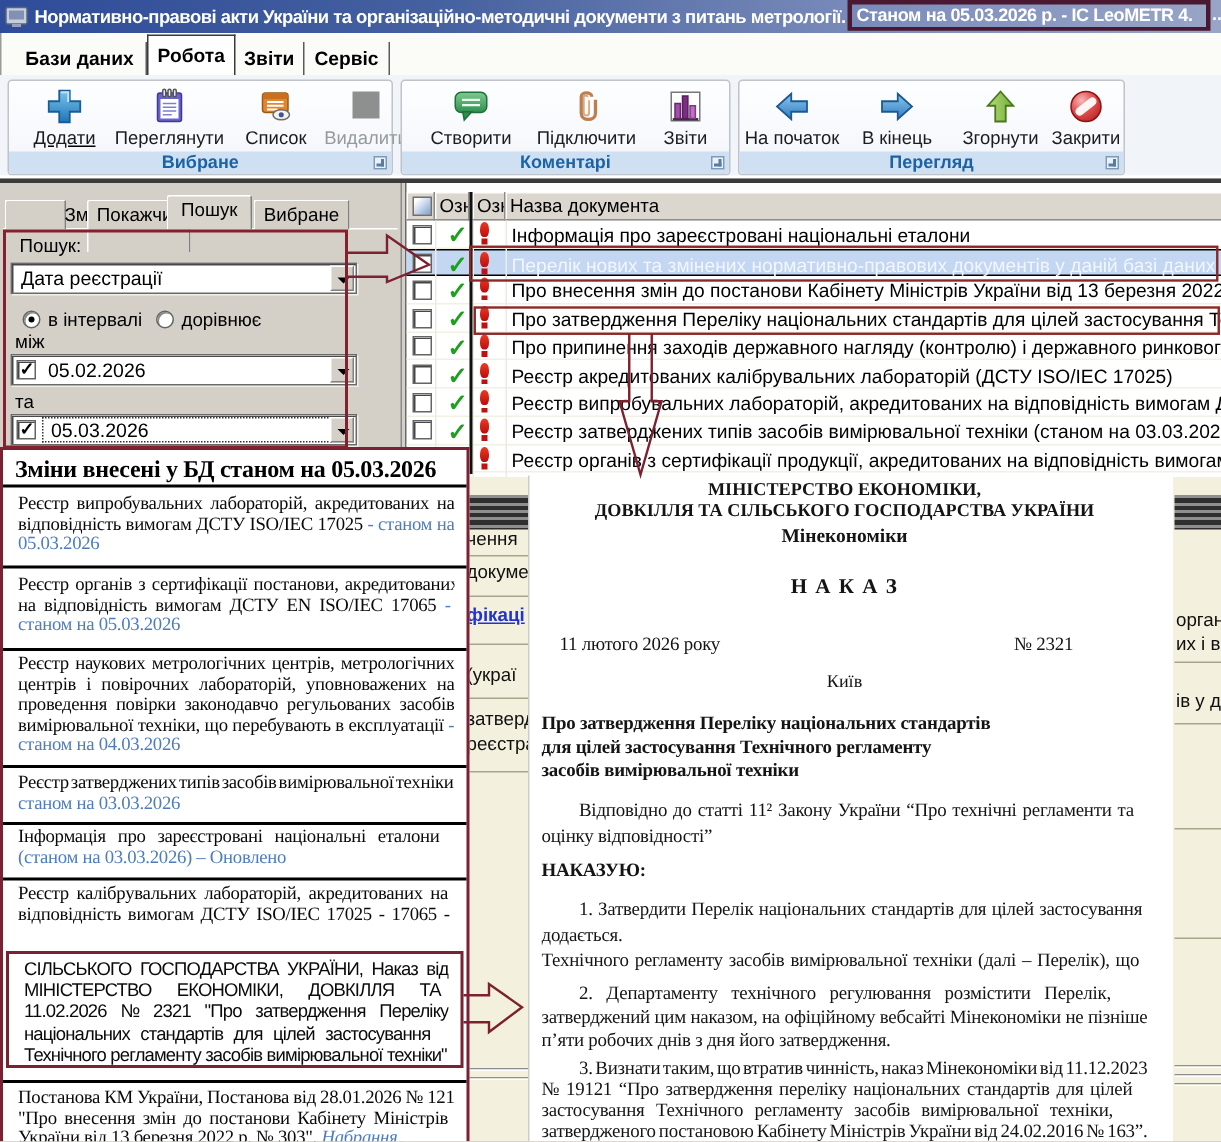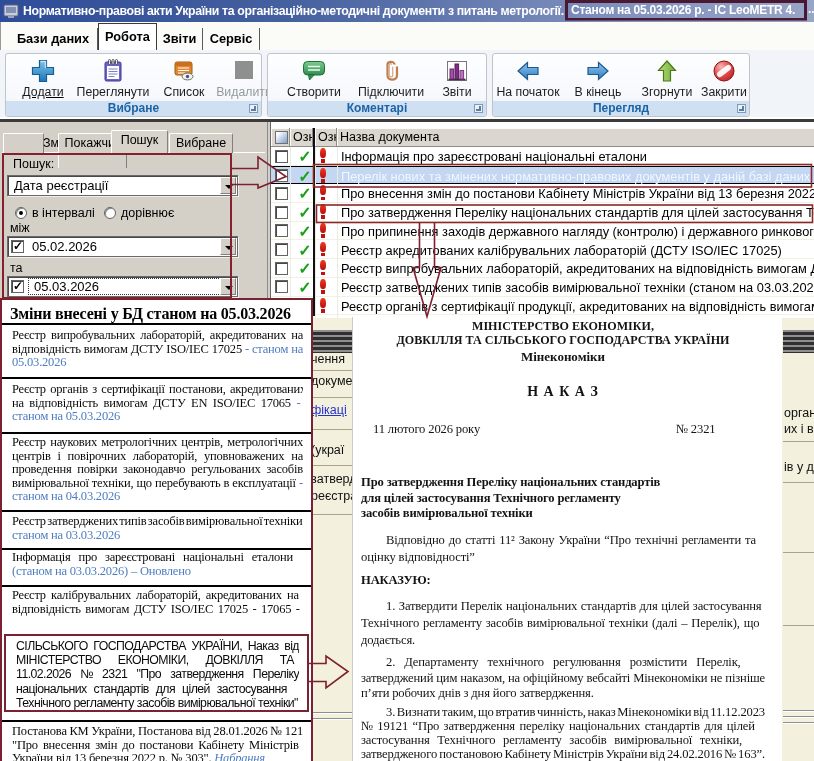--- a/index.html
+++ b/index.html
@@ -380,21 +380,21 @@
       <div class="vgrid" style="left: 66px; height: 191px;"></div>
     </div>
   <div id="col-divider" class="abs"></div>
 
   <div id="underlay" class="abs"></div>
   <div id="u-stripes-l" class="abs"></div>
   <div id="u-stripes-r" class="abs"></div>
   <div id="u-frags">
       <div class="ufrag" style="position: absolute; left: 311px; top: 352px; width: 41px;">чення</div>
       <div class="ufrag" style="position: absolute; left: 311px; top: 373.5px; width: 41px;">докуме</div>
-      <div class="ufrag blue" style="position: absolute; left: 311px; top: 402.5px; width: 41px;">фікаці</div>
+      <div class="ufrag blue" style="position: absolute; left: 311px; top: 402.5px; width: 41px; font-weight: bold;">фікаці</div>
       <div class="ufrag" style="position: absolute; left: 311px; top: 442.5px; width: 41px;">(украї</div>
       <div class="ufrag" style="position: absolute; left: 311px; top: 471.5px; width: 41px;">затверд</div>
       <div class="ufrag" style="position: absolute; left: 311px; top: 489px; width: 41px;">реєстра</div>
       <div class="ufrag" style="position: absolute; left: 784px; top: 406px; width: 30px;">орган</div>
       <div class="ufrag" style="position: absolute; left: 784px; top: 421.5px; width: 30px;">их і в</div>
       <div class="ufrag" style="position: absolute; left: 784px; top: 459.5px; width: 30px;">ів у да</div>
       <div class="usep" style="left: 311px; top: 370px; width: 41px;"></div>
       <div class="usep" style="left: 311px; top: 397px; width: 41px;"></div>
       <div class="usep" style="left: 311px; top: 429px; width: 41px;"></div>
       <div class="usep" style="left: 311px; top: 465px; width: 41px;"></div>
@@ -466,37 +466,38 @@
 
   <div id="docview" class="abs">
     <div class="dc dbold" style="top:2px;">МІНІСТЕРСТВО ЕКОНОМІКИ,</div>
     <div class="dc dbold" style="top:16px;">ДОВКІЛЛЯ ТА СІЛЬСЬКОГО ГОСПОДАРСТВА УКРАЇНИ</div>
     <div class="dc dbold" style="top:32px;font-size:13px;">Мінекономіки</div>
     <div class="dc dbold" style="top:67px;font-size:14px;letter-spacing:1px;">Н А К А З</div>
     <div class="dpara" style="top:105px;">
       <span style="position:absolute;left:12px;top:0;white-space:nowrap;">11 лютого 2026 року</span>
       <span style="position:absolute;left:315px;top:0;white-space:nowrap;">№ 2321</span>
     </div>
+    <div class="dc" style="top:130px;">Київ</div>
     <div id="doc-subject" class="dpara dbold" style="top:158px;line-height:15.5px;">
         <div style="white-space: nowrap;">Про затвердження Переліку національних стандартів</div>
         <div style="white-space: nowrap;">для цілей застосування Технічного регламенту</div>
         <div style="white-space: nowrap;">засобів вимірювальної техніки</div>
       </div>
     <div id="doc-paras">
         <div class="dpara" style="top: 215px; line-height: 16.5px;">
           <div class="dline first"><span class="measure" style="word-spacing: 0.997396px;">Відповідно  до  статті  11²  Закону  України  “Про  технічні  регламенти  та</span></div>
           <div class="dline last"><span class="measure">оцінку відповідності”</span></div>
         </div>
         <div class="dpara dbold" style="top: 256px; line-height: 15px;">
           <div style="white-space: nowrap;">НАКАЗУЮ:</div>
         </div>
         <div class="dpara" style="top: 281px; line-height: 17px;">
           <div class="dline first"><span class="measure" style="word-spacing: 0.585337px;">1. Затвердити  Перелік  національних  стандартів  для  цілей  застосування</span></div>
+          <div class="dline last"><span class="measure">додається.</span></div>
           <div class="dline"><span class="measure" style="word-spacing: 0.926339px;">Технічного  регламенту  засобів  вимірювальної  техніки  (далі – Перелік),  що</span></div>
-          <div class="dline last"><span class="measure">додається.</span></div>
         </div>
         <div class="dpara" style="top: 338px; line-height: 15.5px;">
           <div class="dline first"><span class="measure" style="word-spacing: 6.09549px;">2. Департаменту  технічного  регулювання  розмістити  Перелік,</span></div>
           <div class="dline"><span class="measure" style="word-spacing: -0.015625px;">затверджений цим наказом, на офіційному вебсайті Мінекономіки не пізніше</span></div>
           <div class="dline last"><span class="measure">п’яти робочих днів з дня його затвердження.</span></div>
         </div>
         <div class="dpara" style="top: 388px; line-height: 14px;">
           <div class="dline first"><span class="measure" style="word-spacing: -1.27257px;">3. Визнати таким, що втратив чинність, наказ Мінекономіки від 11.12.2023</span></div>
           <div class="dline"><span class="measure" style="word-spacing: 1.45px;">№ 19121  “Про  затвердження  переліку  національних  стандартів  для  цілей</span></div>
           <div class="dline"><span class="measure" style="word-spacing: 4.59531px;">застосування  Технічного  регламенту  засобів  вимірювальної  техніки,</span></div>

